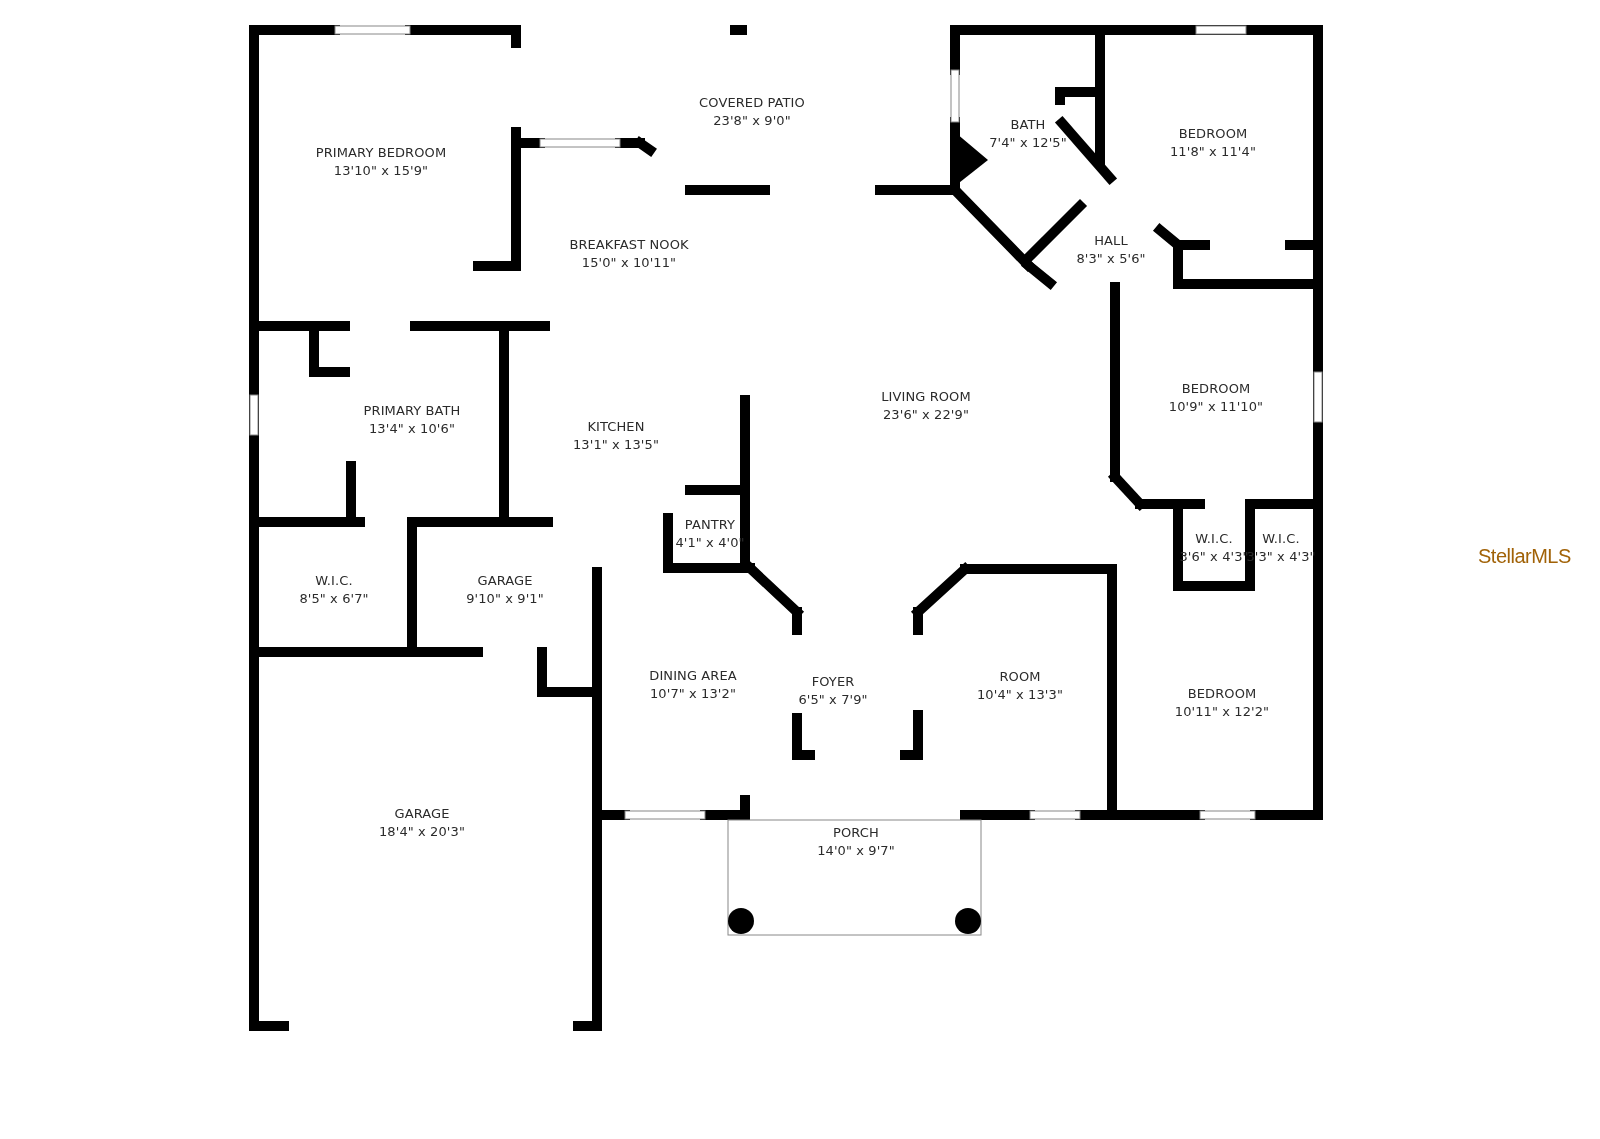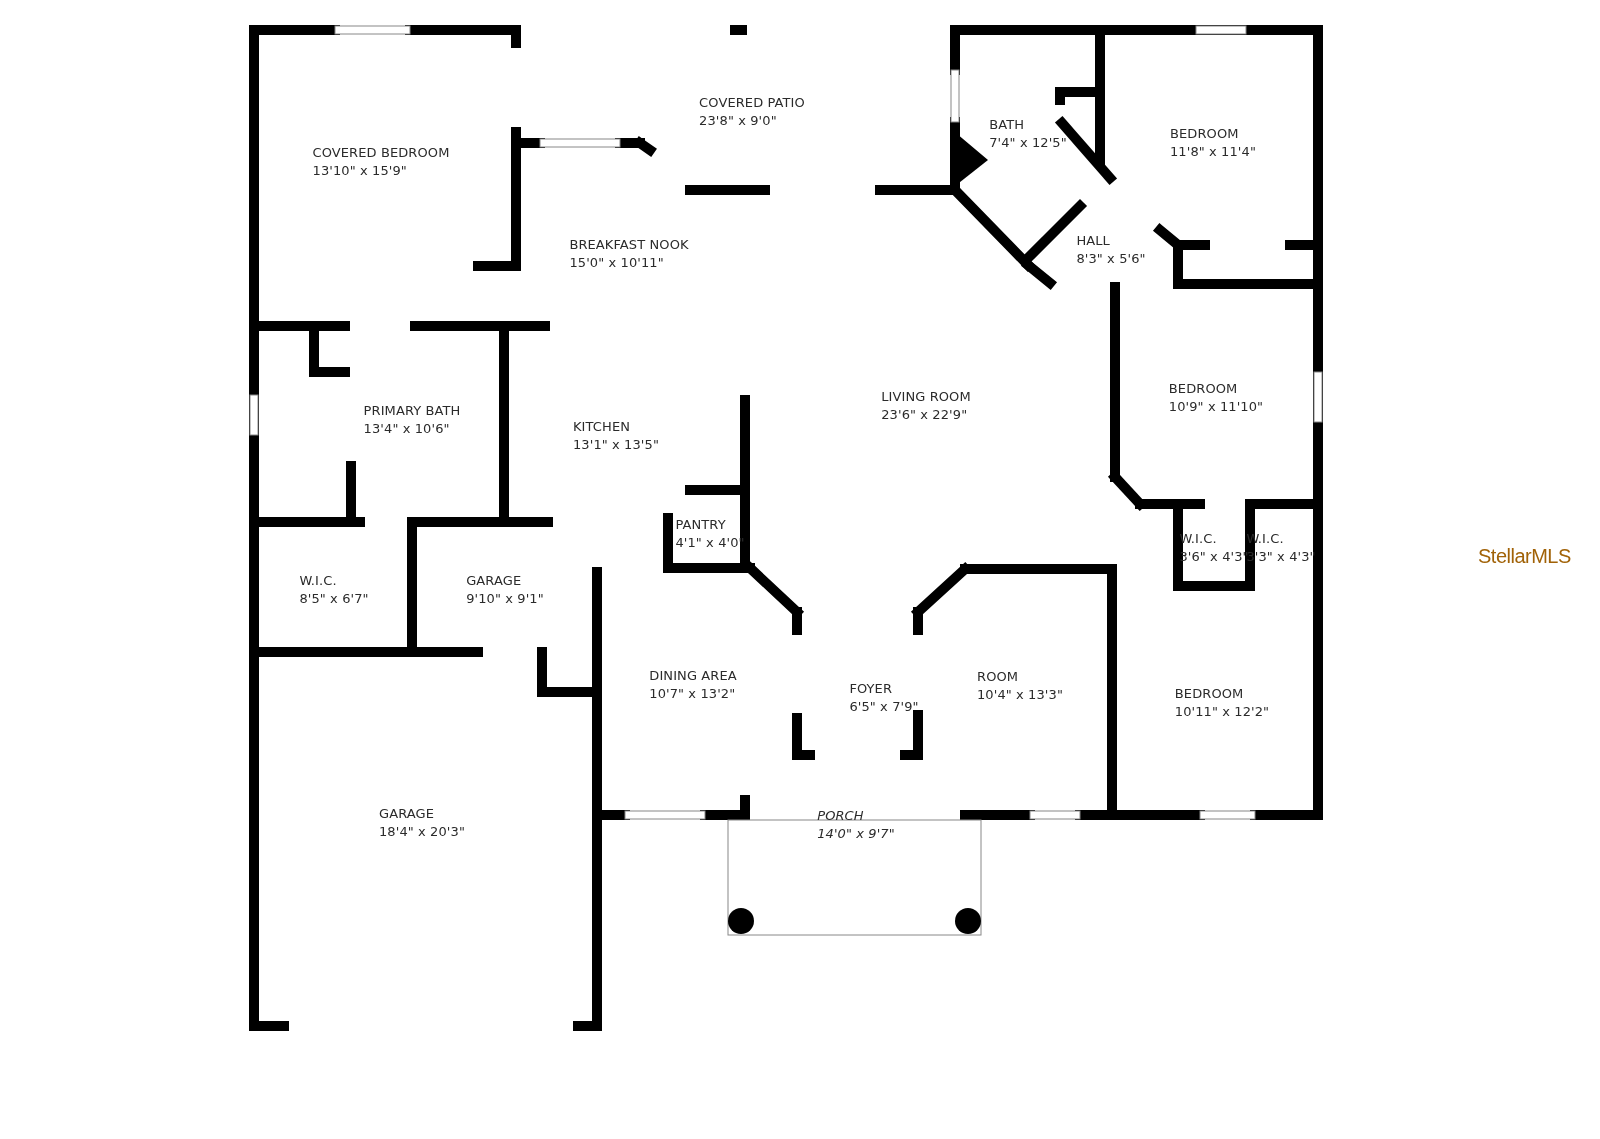--- a/index.html
+++ b/index.html
@@ -1,18 +1,18 @@
 <!DOCTYPE html>
 <html><head>
 <meta charset="utf-8">
 <style>
   html, body { margin:0; padding:0; background:#ffffff; }
   body { width:1600px; height:1139px; position:relative; overflow:hidden; font-family:"DejaVu Sans", "Liberation Sans", sans-serif; }
   #plan { position:absolute; left:0; top:0; width:1600px; height:1139px; }
-  .room-label { position:absolute; transform:translate(-50%,-50%); text-align:left; color:#2b2b2b; font-size:13px; line-height:18px; white-space:nowrap; letter-spacing:0.1px; }
+  .room-label { position:absolute; transform:translate(-50%,-50%); text-align:center; color:#2b2b2b; font-size:13px; line-height:18px; white-space:nowrap; letter-spacing:0.1px; }
   .room-label .name { display:block; }
   .room-label .dims { display:block; }
   .watermark { position:absolute; left:1478px; top:545px; color:#a16207; font-size:20px; font-family:"Liberation Sans", sans-serif; letter-spacing:-0.5px; }
 </style>
 </head>
 <body>
 
 <svg id="plan" viewBox="0 0 1600 1139" xmlns="http://www.w3.org/2000/svg">
   <g stroke="#000" stroke-width="10" stroke-linecap="square" fill="none">
 
@@ -109,21 +109,21 @@
 
   <g>
     <rect x="728" y="820" width="253" height="115" fill="none" stroke="#888" stroke-width="1"></rect>
     <circle cx="741" cy="921" r="13" fill="#000"></circle>
     <circle cx="968" cy="921" r="13" fill="#000"></circle>
   </g>
 </svg>
 
 <div id="labels">
     <div class="room-label" style="left: 381px; top: 162px;">
-      <span class="name">COVERED BEDROOM</span>
+      <span class="name">PRIMARY BEDROOM</span>
       <span class="dims">13'10" x 15'9"</span>
     </div>
     <div class="room-label" style="left: 752px; top: 112px;">
       <span class="name">COVERED PATIO</span>
       <span class="dims">23'8" x 9'0"</span>
     </div>
     <div class="room-label" style="left: 1028px; top: 134px;">
       <span class="name">BATH</span>
       <span class="dims">7'4" x 12'5"</span>
     </div>
@@ -172,35 +172,35 @@
       <span class="dims">8'5" x 6'7"</span>
     </div>
     <div class="room-label" style="left: 505px; top: 590px;">
       <span class="name">GARAGE</span>
       <span class="dims">9'10" x 9'1"</span>
     </div>
     <div class="room-label" style="left: 693px; top: 685px;">
       <span class="name">DINING AREA</span>
       <span class="dims">10'7" x 13'2"</span>
     </div>
-    <div class="room-label" style="left: 884px; top: 691px; margin-top: 7px;">
+    <div class="room-label" style="left: 833px; top: 691px;">
       <span class="name">FOYER</span>
       <span class="dims">6'5" x 7'9"</span>
     </div>
     <div class="room-label" style="left: 1020px; top: 686px;">
       <span class="name">ROOM</span>
       <span class="dims">10'4" x 13'3"</span>
     </div>
     <div class="room-label" style="left: 1222px; top: 703px;">
       <span class="name">BEDROOM</span>
       <span class="dims">10'11" x 12'2"</span>
     </div>
     <div class="room-label" style="left: 422px; top: 823px;">
       <span class="name">GARAGE</span>
       <span class="dims">18'4" x 20'3"</span>
     </div>
-    <div class="room-label" style="left: 856px; top: 825px; font-style: italic;">
+    <div class="room-label" style="left: 856px; top: 842px;">
       <span class="name">PORCH</span>
       <span class="dims">14'0" x 9'7"</span>
     </div>
   </div>
 
 <div class="watermark">StellarMLS</div>
 
 </body></html>

